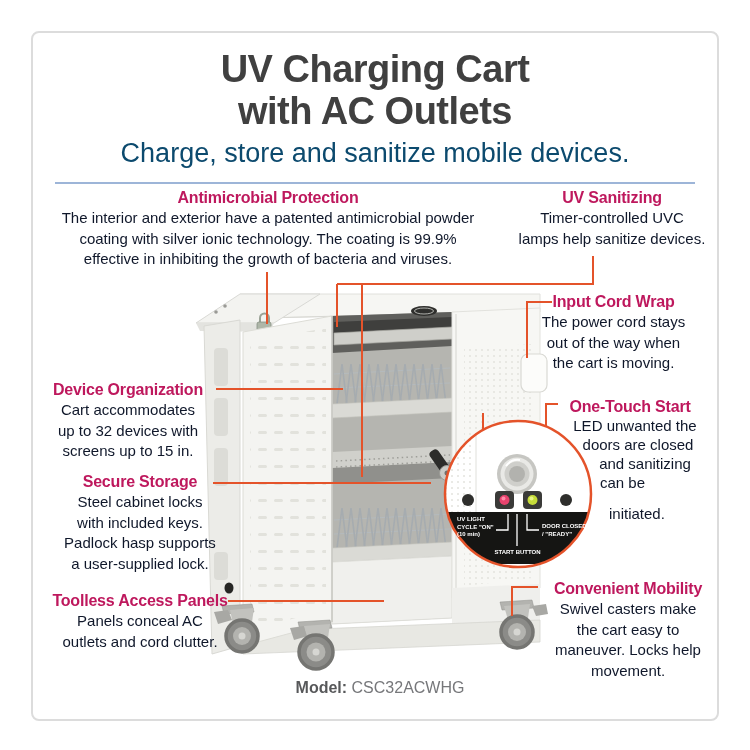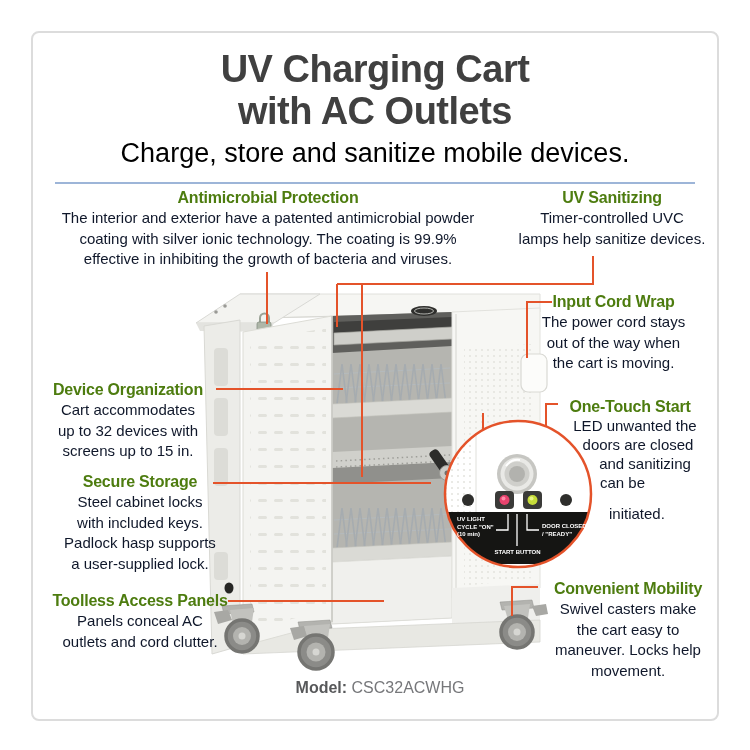--- a/index.html
+++ b/index.html
@@ -3,24 +3,24 @@
 <meta charset="utf-8">
 <style>
   html,body{margin:0;padding:0;background:#ffffff;}
   .page{position:relative;width:750px;height:750px;background:#fff;overflow:hidden;
         font-family:"Liberation Sans","DejaVu Sans",sans-serif;}
   .card-border{position:absolute;left:31px;top:31px;width:684px;height:686px;
         border:2px solid #dcdcdc;border-radius:8px;pointer-events:none;}
   .title{position:absolute;left:0;top:48px;width:750px;text-align:center;
         color:#404040;font-weight:bold;font-size:38px;line-height:42px;letter-spacing:-0.5px;}
   .subtitle{position:absolute;left:0;top:138px;width:750px;text-align:center;
-        color:#000000;font-size:27px;}
+        color:#0c4a6e;font-size:27px;}
   .divider{position:absolute;left:55px;top:182px;width:640px;height:2px;background:#9db5d8;}
   .co{position:absolute;text-align:center;}
-  .co h3{margin:0;font-size:16px;line-height:19px;font-weight:bold;color:#4d7c0f;letter-spacing:-0.2px;}
+  .co h3{margin:0;font-size:16px;line-height:19px;font-weight:bold;color:#be185d;letter-spacing:-0.2px;}
   .co p{margin:2px 0 0 0;font-size:15px;line-height:18.5px;color:#0f172a;}
   .svgwrap{position:absolute;left:0;top:0;}
   .inset-label{position:absolute;color:#ffffff;font-weight:bold;font-size:6px;line-height:7.5px;letter-spacing:0;}
   .model{position:absolute;left:230px;top:679px;width:300px;text-align:center;font-size:16px;color:#76777a;}
   .model b{color:#57585a;}
 </style>
 </head>
 <body>
 
 <div class="page">

